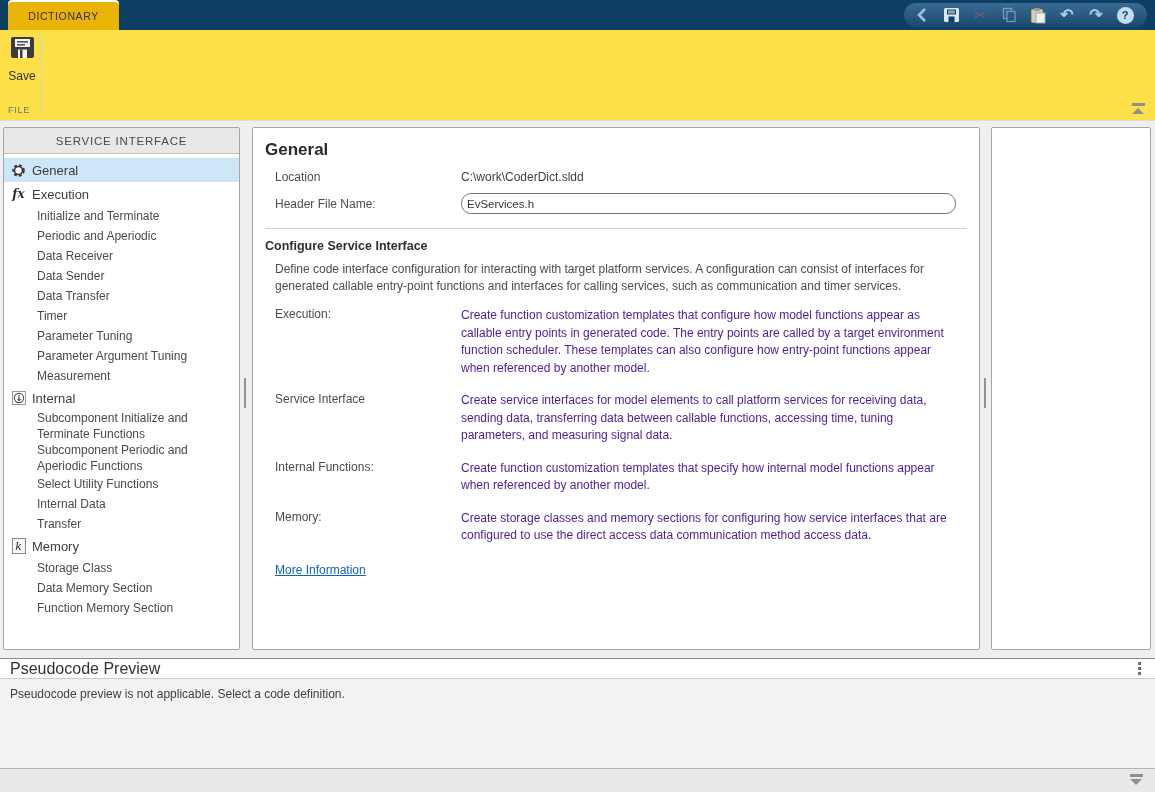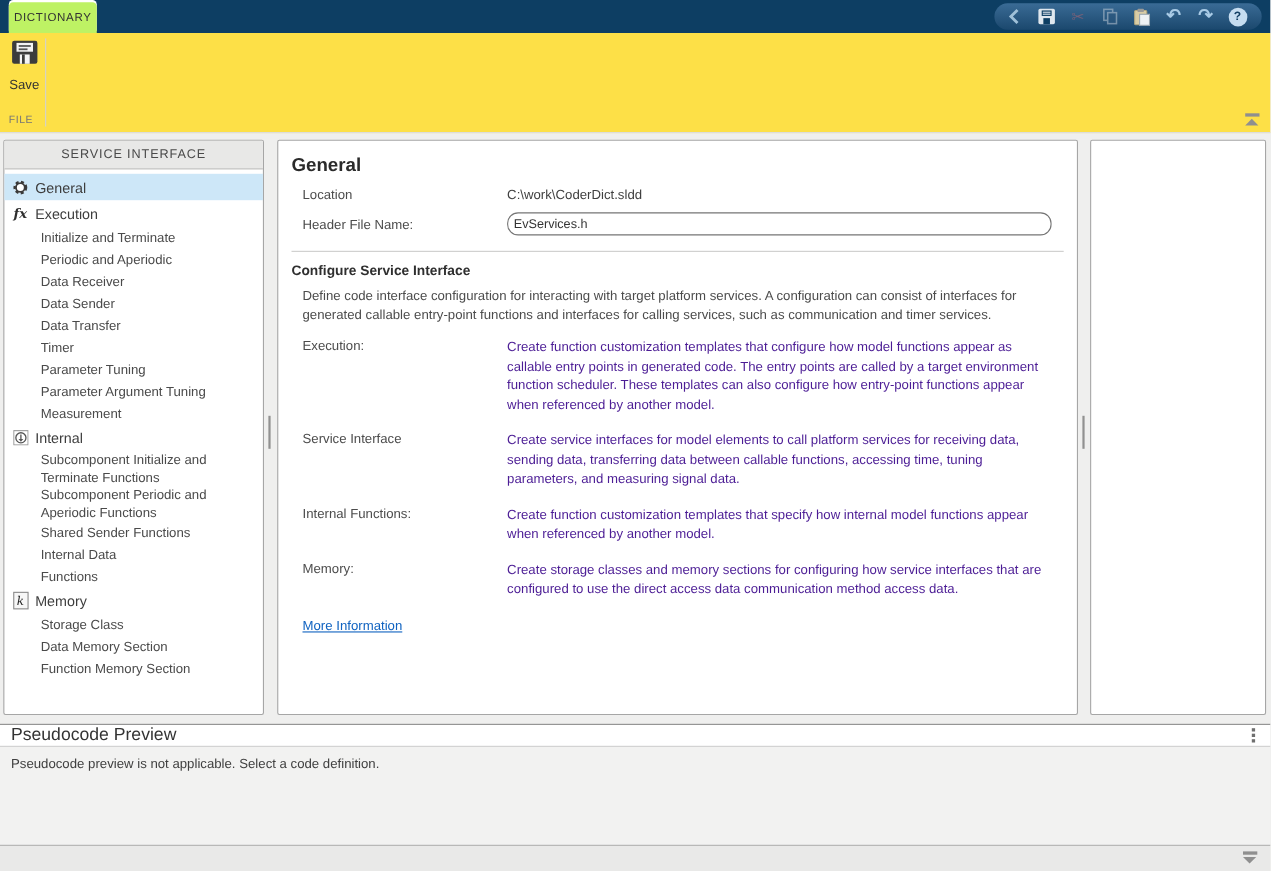--- a/index.html
+++ b/index.html
@@ -4,21 +4,21 @@
 <style>
   html,body{margin:0;padding:0;}
   body{
     width:1155px;height:792px;position:relative;overflow:hidden;
     font-family:"Liberation Sans",sans-serif;background:#efefee;
     -webkit-font-smoothing:antialiased;
   }
   
   .titlebar{position:absolute;left:0;top:0;width:1155px;height:30px;background:#0d3e63;}
   .app-tab{
-    position:absolute;left:8px;top:2px;width:80px;height:28px;background:#bef264;
+    position:absolute;left:8px;top:2px;width:111px;height:28px;background:#eab308;
     border-radius:4px 4px 0 0;display:flex;align-items:center;justify-content:center;
     font-size:10.5px;letter-spacing:.6px;color:#333;box-shadow:0 -2px 0 #fff;
   }
   .qat{
     position:absolute;right:8px;top:3px;height:24px;display:flex;align-items:center;
     gap:9px;padding:0 12px 0 8px;border-radius:12px;
     background:linear-gradient(#3a6b95,#1b486e);
   }
   .qat .qi{width:20px;height:20px;display:flex;align-items:center;justify-content:center;cursor:default;}
   .qi.disabled{opacity:.55;}
@@ -215,27 +215,27 @@
       <span class="lbl">Internal</span>
     </div>
 
     <div class="ti l1">
       <span class="lbl">Subcomponent Initialize and Terminate Functions</span>
     </div>
     <div class="ti l1">
       <span class="lbl">Subcomponent Periodic and Aperiodic Functions</span>
     </div>
     <div class="ti l1">
-      <span class="lbl">Shared Sender Functions</span>
+      <span class="lbl">Select Utility Functions</span>
     </div>
     <div class="ti l1">
       <span class="lbl">Internal Data</span>
     </div>
     <div class="ti l1">
-      <span class="lbl">Functions</span>
+      <span class="lbl">Transfer</span>
     </div>
 
     <div class="ti l0">
       <span class="ic">
         <span class="k-box">k</span>
       </span>
       <span class="lbl">Memory</span>
     </div>
 
     <div class="ti l1">

